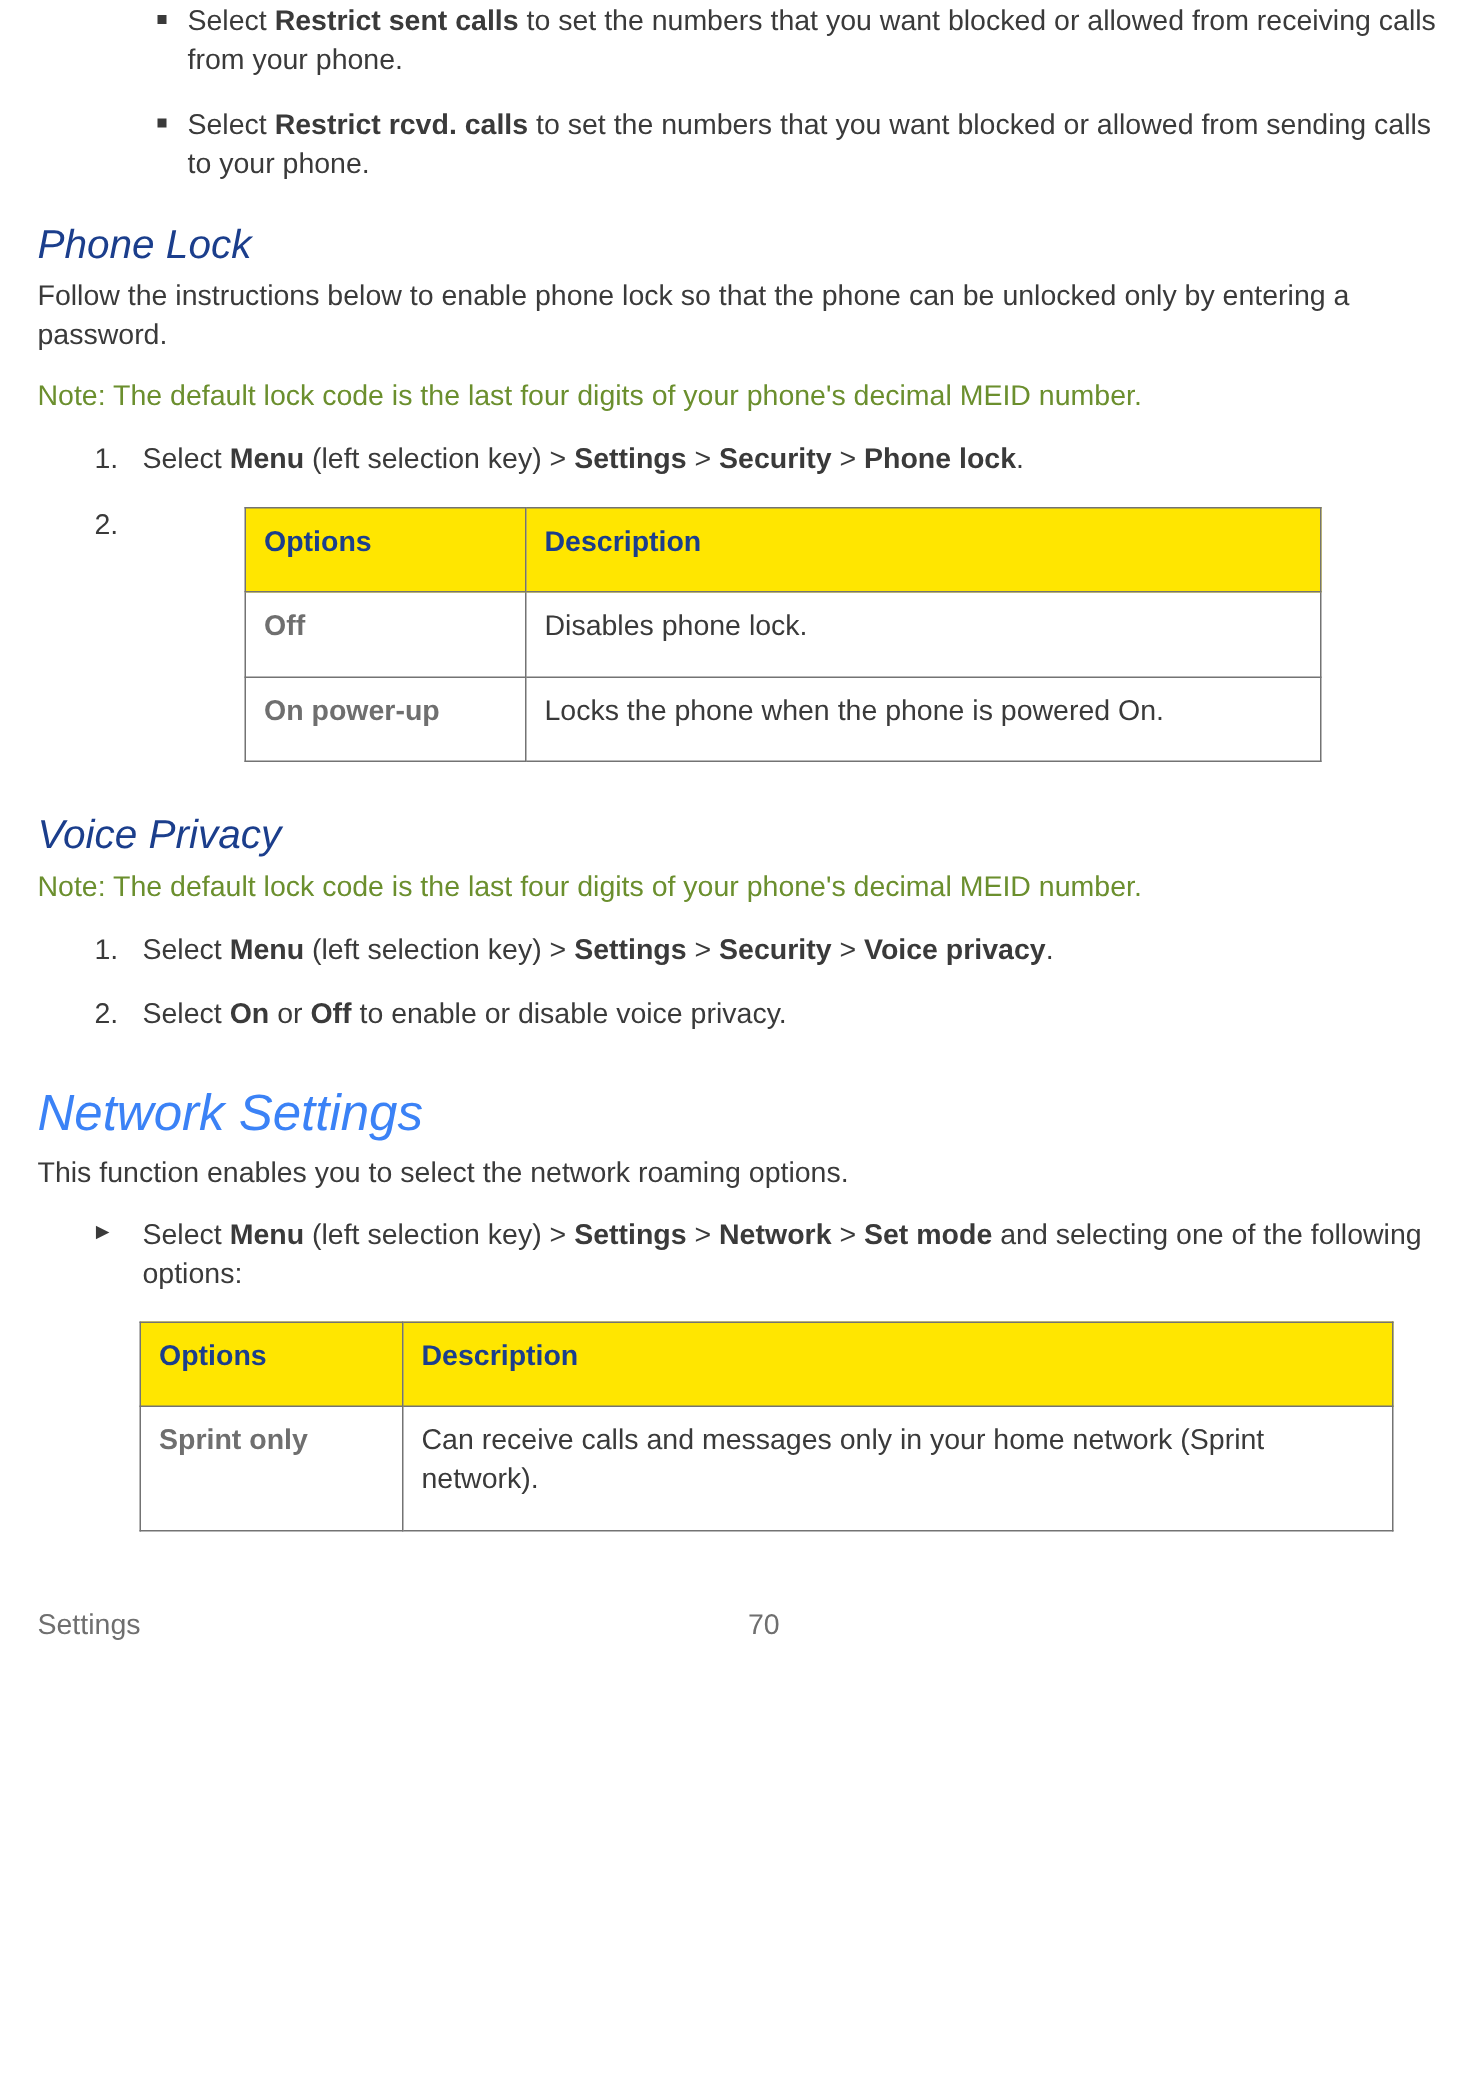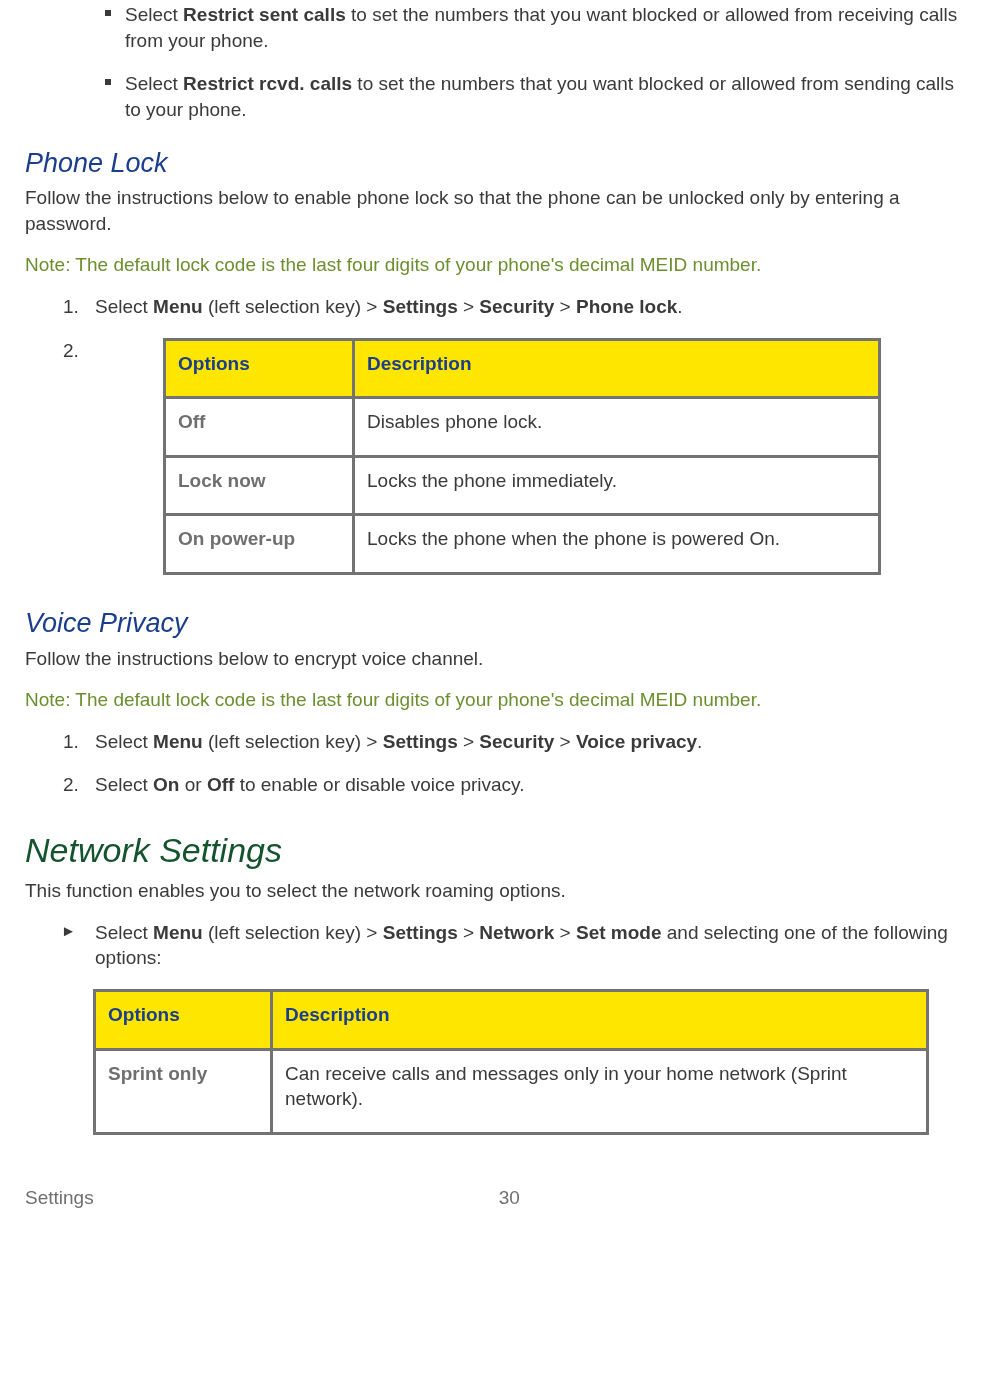--- a/index.html
+++ b/index.html
@@ -74,36 +74,36 @@
     font-style: italic;
     font-weight: normal;
     color: #1b3e8c;
     font-size: 27px;
     margin: 22px 0 4px 0;
   }
   h1.heading {
     font-family: Arial, Helvetica, sans-serif;
     font-style: italic;
     font-weight: normal;
-    color: #14532d;
+    color: #3b82f6;
     font-size: 34px;
     margin: 24px 0 4px 0;
   }
   p { margin: 0 0 16px 0; }
   .note-label { color: #6b8f2e; font-weight: normal; }
   .note-text { color: #6b8f2e; }
   .bold { font-weight: bold; }
   table.opt {
     border-collapse: collapse;
     margin-left: 68px;
     margin-top: 6px;
     margin-bottom: 10px;
   }
   table.opt th, table.opt td {
-    border: 3px solid #737373;
+    border: 1px solid #737373;
     text-align: left;
     vertical-align: top;
     padding: 10px 12px 20px 12px;
     font-size: 19px;
   }
   table.opt th {
     background: #ffe600;
     color: #1b3e8c;
     font-weight: bold;
   }
@@ -157,34 +157,29 @@
         <tbody>
             <tr>
           <th>Options</th>
           <th>Description</th>
         </tr>
         <tr>
           <td class="optcell">Off</td>
           <td class="desccell">Disables phone lock.</td>
         </tr>
         <tr>
-          <td class="optcell">Lock now</td>
-          <td class="desccell">Locks the phone immediately.</td>
-        </tr>
-        <tr>
           <td class="optcell">On power-up</td>
           <td class="desccell">Locks the phone when the phone is powered On.</td>
         </tr>
       </tbody>
         </table>
     </li>
   </ol>
 
   <h2 class="subheading">Voice Privacy</h2>
-  <p>Follow the instructions below to encrypt voice channel.</p>
   <p>
     <span class="note-label">Note:</span><span class="note-text"> The default lock code is the last four digits of your phone's decimal MEID number.</span>
   </p>
 
   <ol class="numbered">
     <li>
       <span>Select </span><span class="bold">Menu</span><span> (left selection key) &gt; </span><span class="bold">Settings</span><span> &gt; </span><span class="bold">Security</span><span> &gt; </span><span class="bold">Voice privacy</span><span>.</span>
     </li>
     <li>
       <span>Select </span><span class="bold">On</span><span> or </span><span class="bold">Off</span><span> to enable or disable voice privacy.</span>
@@ -209,16 +204,16 @@
     <tr>
       <td class="optcell">Sprint only</td>
       <td class="desccell">Can receive calls and messages only in your home network (Sprint network).</td>
     </tr>
   </tbody>
     </table>
 
   <div class="footer">
     <span>Settings</span>
     <span class="spacer"></span>
-    <span>30</span>
+    <span>70</span>
   </div>
 
 </div>
 
 </body></html>

